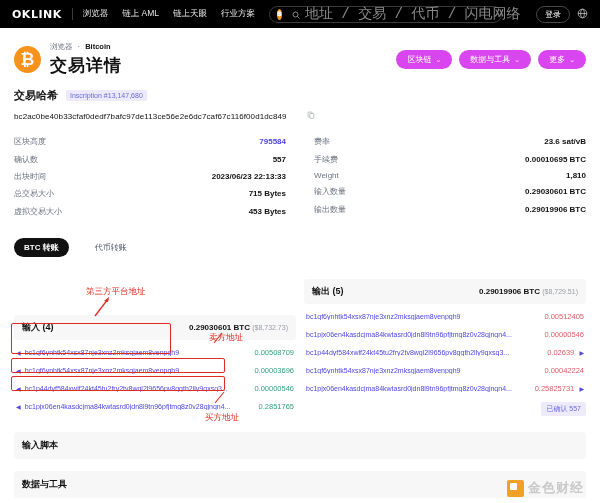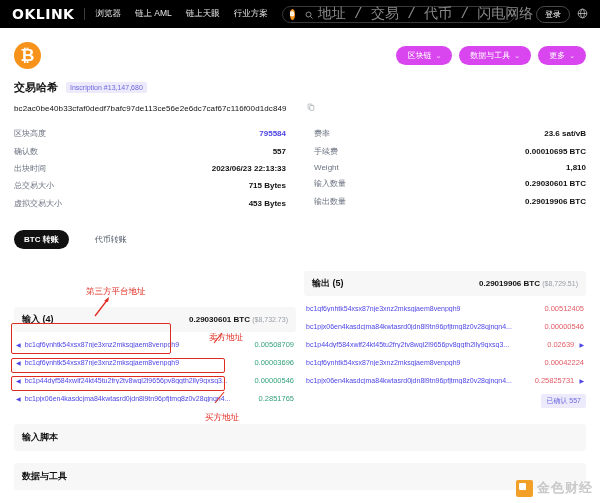--- a/index.html
+++ b/index.html
@@ -10,21 +10,21 @@
     overflow: hidden;
   }
   #page { position: relative; width: 600px; height: 503px; background:#fff; }
 
   
   .topnav {
     height: 28px; background: #000; display: flex; align-items: center;
     padding: 0 8px; gap: 0;
   }
   .logo {
-    color: #fff; font-weight: 700; font-size: 14px; letter-spacing: .5px;
+    color: #fff; font-weight: 700; font-size: 11px; letter-spacing: .5px;
     font-family: "DejaVu Sans", sans-serif; padding-left: 4px; text-align: center;
   }
   .nav-divider { width:1px; height:12px; background:#3a3a3a; margin:0 10px; }
   .nav-links { display:flex; align-items:center; gap:14px; }
   .nav-link { color:#e8e8e8; font-size:8.5px; white-space:nowrap; cursor:pointer; }
   .searchbox {
     margin-left: 14px; width: 233px; height: 17px; border:1px solid #3a3a3a;
     border-radius: 9px; display:flex; align-items:center; padding:0 7px; gap:5px;
     background: #000;
   }
@@ -134,21 +134,21 @@
     position:absolute; border:1.4px solid #e02b20; border-radius:2px; pointer-events:none;
   }
   svg.anno-svg { position:absolute; left:0; top:0; width:600px; height:503px; pointer-events:none; }
 
   
   .script-sec {
     margin: 0 14px; background:#f7f7f8; border-radius:3px; padding: 7px 8px;
     font-size:9px; font-weight:700; color:#111;
   }
   .watermark {
-    position:absolute; right:7px; bottom:6px; display:flex; align-items:center; gap:4px;
+    position:absolute; right:16px; bottom:6px; display:flex; align-items:center; gap:4px;
   }
   .wm-logo {
     width:17px;height:17px;background:#f2a028;border-radius:2px;position:relative; flex:none;
   }
   .wm-logo:after{
     content:""; position:absolute; left:3px; top:3px; width:7px; height:7px;
     background:#fff; border-radius:1px;
   }
   .wm-text { color:#c9c9c9; font-size:13px; font-weight:700; letter-spacing:1px; }
 </style>
@@ -184,20 +184,28 @@
           <circle cx="8" cy="8" r="6.3" stroke="#ddd" stroke-width="1"></circle>
           <ellipse cx="8" cy="8" rx="2.8" ry="6.3" stroke="#ddd" stroke-width="1"></ellipse>
           <line x1="1.7" y1="8" x2="14.3" y2="8" stroke="#ddd" stroke-width="1"></line>
         </svg>
       </span>
     </div>
   </div>
 
   <div class="title-row">
     <div class="btc-logo">₿</div>
+    <div>
+      <div class="crumb">
+        <span>浏览器</span>
+        <span class="dot">·</span>
+        <span class="cur">Bitcoin</span>
+      </div>
+      <div class="page-title">交易详情</div>
+    </div>
     <div class="title-actions">
       <div class="pill-btn">
         <span>区块链</span>
         <span class="chev">⌄</span>
       </div>
       <div class="pill-btn">
         <span>数据与工具</span>
         <span class="chev">⌄</span>
       </div>
       <div class="pill-btn">

